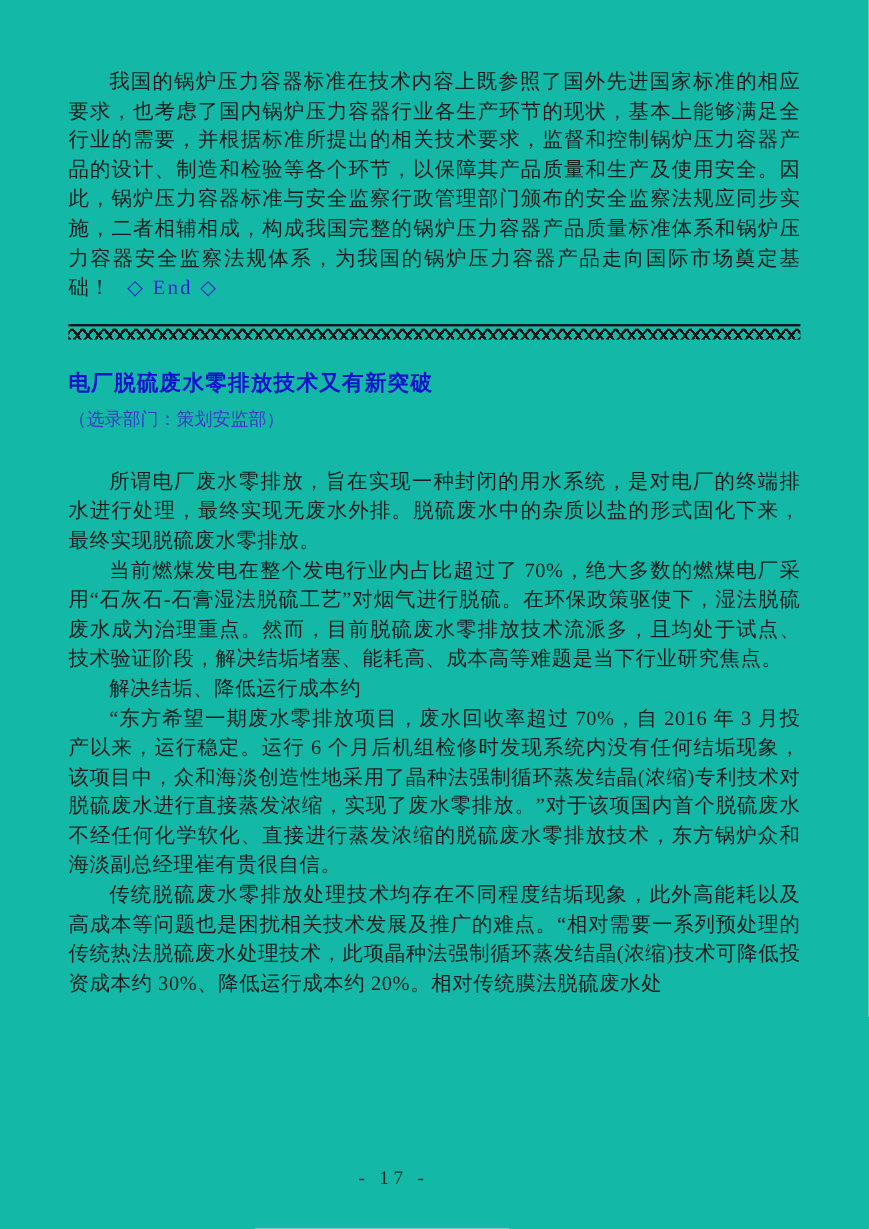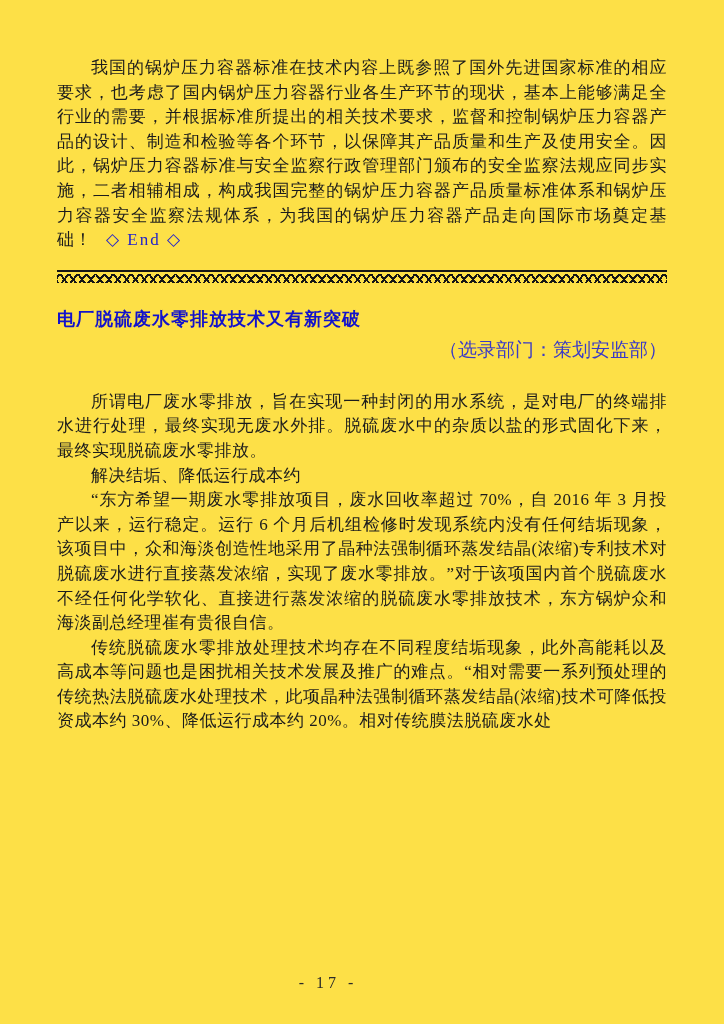--- a/index.html
+++ b/index.html
@@ -4,21 +4,21 @@
 <style>
   html, body {
     margin: 0;
     padding: 0;
     background: #ffffff;
   }
   .page {
     position: relative;
     width: 724px;
     height: 1024px;
-    background: #fde047;
+    background: #14b8a6;
     overflow: hidden;
     font-family: "Liberation Serif", "DejaVu Serif", serif;
     color: #1c1c1c;
   }
   .content {
     position: absolute;
     left: 57px;
     top: 56px;
     width: 610px;
   }
@@ -57,23 +57,23 @@
     font-weight: bold;
     font-size: 18px;
     line-height: 30px;
     text-align: left;
     color: #1212cc;
     letter-spacing: 1px;
   }
   .article-subtitle {
     margin: 4px 0 0 0;
     font-family: "Liberation Sans", "DejaVu Sans", sans-serif;
-    font-size: 19px;
+    font-size: 15px;
     line-height: 23px;
-    text-align: right;
+    text-align: left;
     color: #3a3ac8;
     font-weight: normal;
   }
   .article-body {
     margin-top: 29px;
   }
   .page-footer {
     position: absolute;
     left: 0;
     bottom: 32px;
@@ -95,20 +95,21 @@
     <div class="divider">
       <div class="divider-topline"></div>
       <div class="divider-zigzag"></div>
     </div>
 
     <h1 class="article-title">电厂脱硫废水零排放技术又有新突破</h1>
     <h2 class="article-subtitle">（选录部门：策划安监部）</h2>
 
     <div class="article-body">
       <p class="body-text">所谓电厂废水零排放，旨在实现一种封闭的用水系统，是对电厂的终端排水进行处理，最终实现无废水外排。脱硫废水中的杂质以盐的形式固化下来，最终实现脱硫废水零排放。</p>
+      <p class="body-text">当前燃煤发电在整个发电行业内占比超过了 70%，绝大多数的燃煤电厂采用“石灰石-石膏湿法脱硫工艺”对烟气进行脱硫。在环保政策驱使下，湿法脱硫废水成为治理重点。然而，目前脱硫废水零排放技术流派多，且均处于试点、技术验证阶段，解决结垢堵塞、能耗高、成本高等难题是当下行业研究焦点。</p>
       <p class="body-text">解决结垢、降低运行成本约</p>
       <p class="body-text">“东方希望一期废水零排放项目，废水回收率超过 70%，自 2016 年 3 月投产以来，运行稳定。运行 6 个月后机组检修时发现系统内没有任何结垢现象，该项目中，众和海淡创造性地采用了晶种法强制循环蒸发结晶(浓缩)专利技术对脱硫废水进行直接蒸发浓缩，实现了废水零排放。”对于该项国内首个脱硫废水不经任何化学软化、直接进行蒸发浓缩的脱硫废水零排放技术，东方锅炉众和海淡副总经理崔有贵很自信。</p>
       <p class="body-text">传统脱硫废水零排放处理技术均存在不同程度结垢现象，此外高能耗以及高成本等问题也是困扰相关技术发展及推广的难点。“相对需要一系列预处理的传统热法脱硫废水处理技术，此项晶种法强制循环蒸发结晶(浓缩)技术可降低投资成本约 30%、降低运行成本约 20%。相对传统膜法脱硫废水处</p>
     </div>
 
   </div>
 
   <div class="page-footer">- 17 -</div>
 </div>
 

